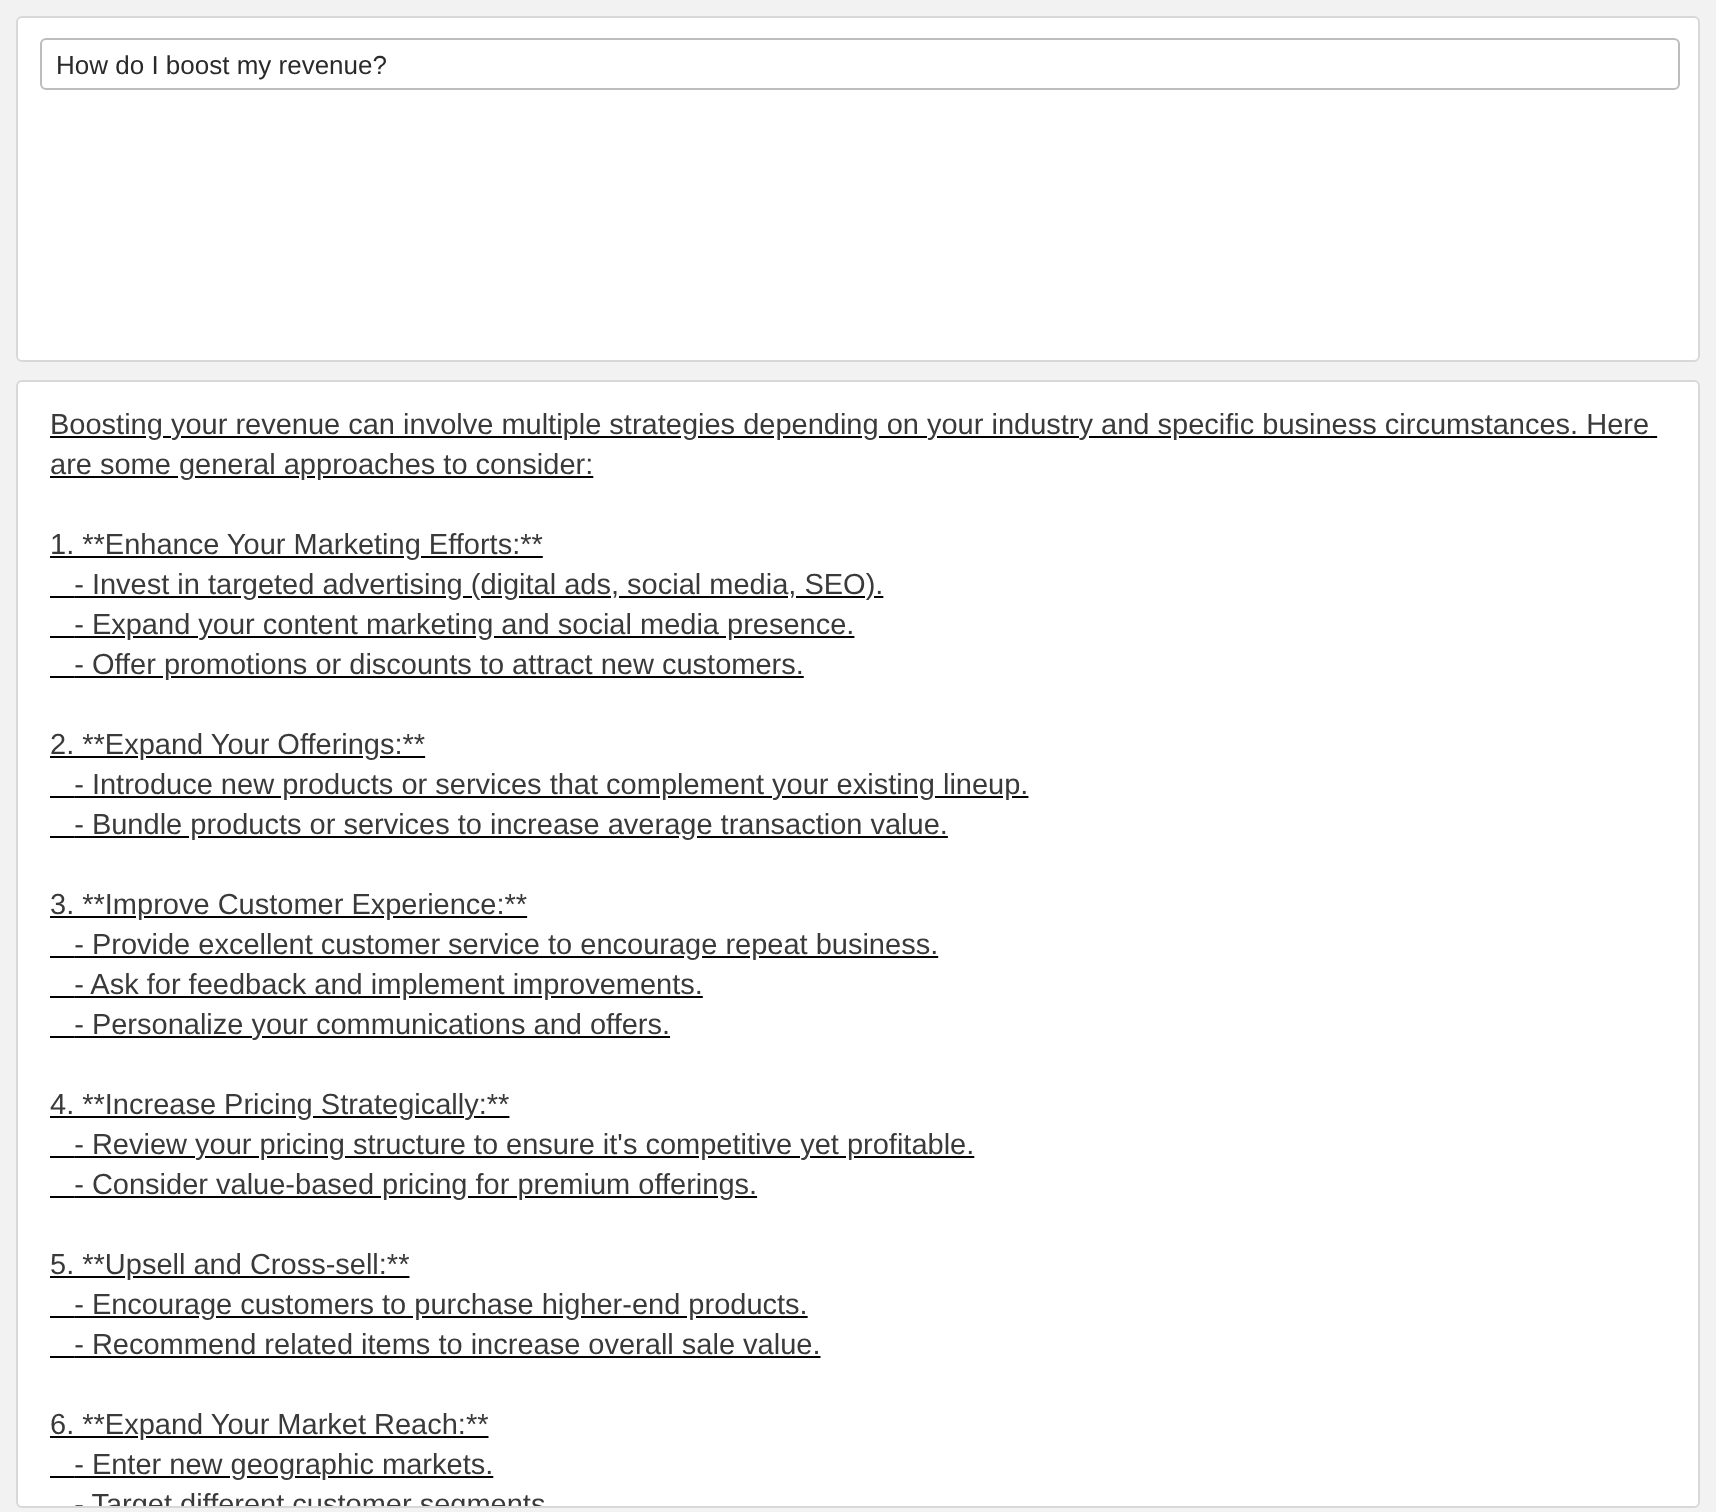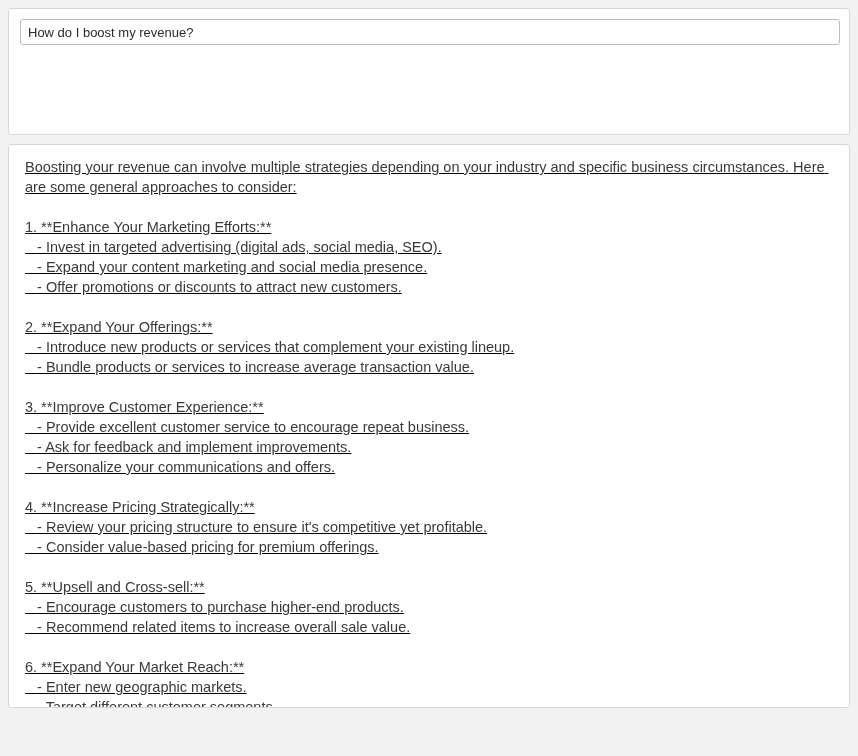--- a/index.html
+++ b/index.html
@@ -20,21 +20,21 @@
     padding: 8px 8px 0 8px;
   }
   .panel {
     background: #ffffff;
     border: 1px solid #d8d8d8;
     border-radius: 3px;
     box-sizing: border-box;
   }
   #input-panel {
     width: 842px;
-    height: 127px;
+    height: 173px;
     padding: 10px 11px;
     position: relative;
   }
   #prompt-input {
     display: block;
     width: 820px;
     height: 26px;
     box-sizing: border-box;
     border: 1px solid #bdbdbd;
     border-radius: 3px;

